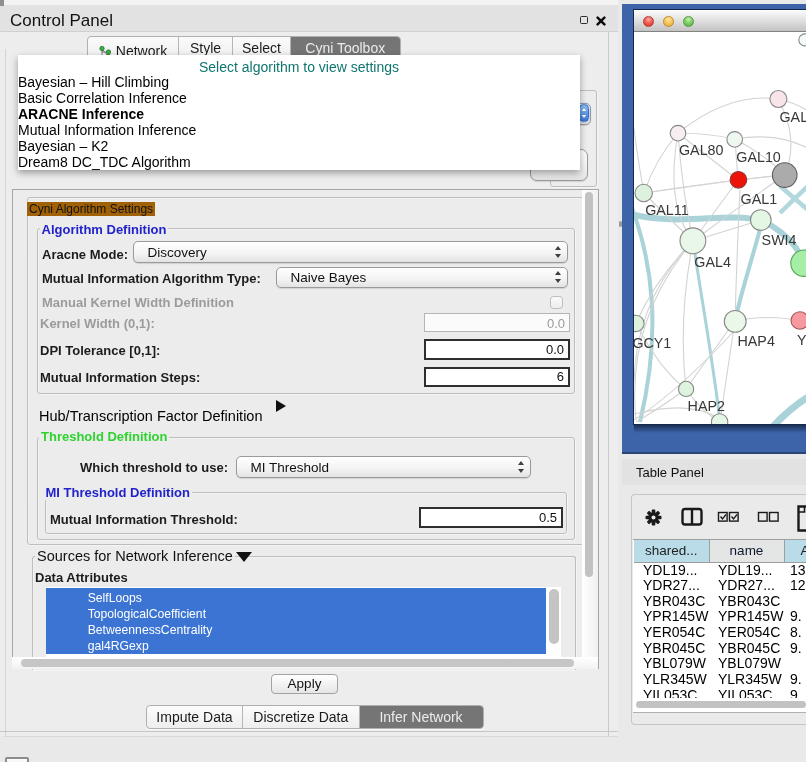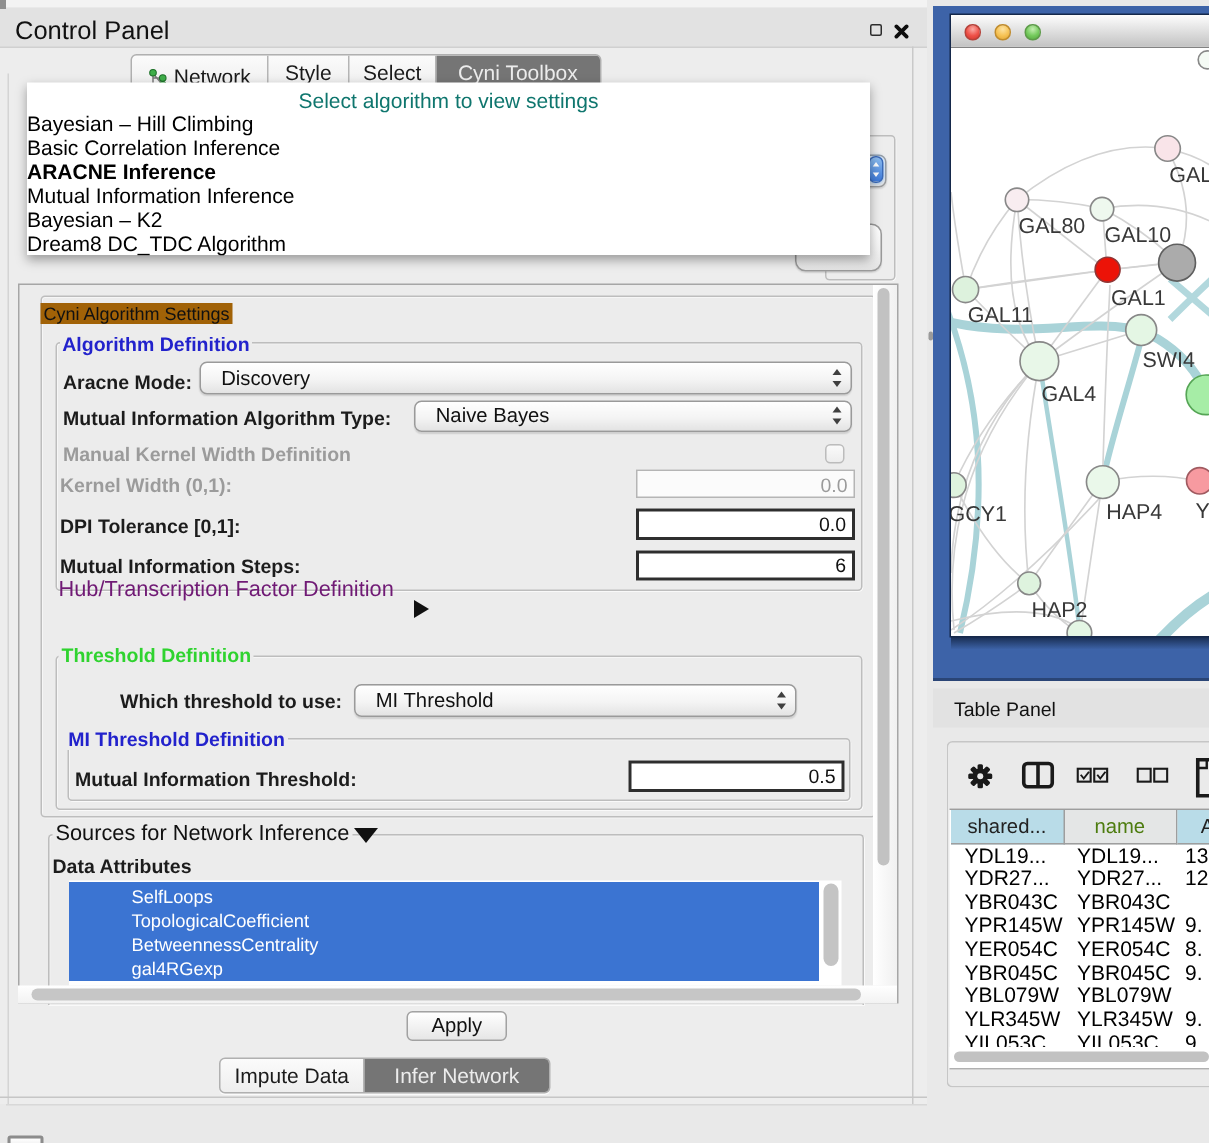--- a/index.html
+++ b/index.html
@@ -86,21 +86,21 @@
 
 <div class="lbl abs dis" style="left:40px;top:316px;">Kernel Width (0,1):</div>
 <div class="tf" style="left:424px;top:313px;width:146px;height:19px;border:1px solid #b5b5b5;color:#9b9b9b;background:#fbfbfb;">0.0</div>
 
 <div class="lbl abs" style="left:40px;top:343px;">DPI Tolerance [0,1]:</div>
 <div class="tf" style="left:424px;top:339px;width:146px;height:21px;border:2px solid #2e2e2e;line-height:17px;">0.0</div>
 
 <div class="lbl abs" style="left:40px;top:370px;">Mutual Information Steps:</div>
 <div class="tf" style="left:424px;top:367px;width:146px;height:20px;border:2px solid #2e2e2e;line-height:16px;">6</div>
 
-<div class="abs" style="left:39px;top:385px;font-size:14.5px;color:#701a75;">Hub/Transcription Factor Definition</div>
+<div class="abs" style="left:39px;top:408px;font-size:14.5px;color:#000000;">Hub/Transcription Factor Definition</div>
 <div class="abs" style="left:276px;top:400px;width:0;height:0;border-top:6px solid transparent;border-bottom:6px solid transparent;border-left:10px solid #111;"></div>
 
 <div class="group" style="left:37px;top:436.5px;width:536px;height:101px;"></div>
 <div class="abs" style="left:39px;top:429px;background:#ececec;padding:0 2px;font-size:13px;font-weight:bold;color:#2fd32f;">Threshold Definition</div>
 
 <div class="lbl abs" style="left:80px;top:460px;">Which threshold to use:</div>
 <div class="combo" style="left:236px;top:455.5px;width:293px;height:20px;">
     <span class="tx">MI Threshold</span>
     <span class="arr"></span>
   </div>
@@ -125,20 +125,21 @@
 
 <div class="abs" style="left:582px;top:189.7px;width:16px;height:467px;background:linear-gradient(90deg,#ffffff,#f0f0f0);"></div>
 <div class="abs" style="left:584.7px;top:191.8px;width:8px;height:385px;background:#c2c2c2;border-radius:4.5px;"></div>
 <div class="abs" style="left:12px;top:657px;width:586px;height:11.5px;background:linear-gradient(#ffffff,#f2f2f2);"></div>
 <div class="abs" style="left:21px;top:658.5px;width:553px;height:8px;background:#c6c6c6;border-radius:4px;"></div>
 
 <div class="abs" style="left:271px;top:674px;width:67px;height:19.5px;border:1px solid #a2a2a2;border-radius:4px;background:linear-gradient(#ffffff,#e6e6e6);box-sizing:border-box;text-align:center;font-size:13.5px;color:#111;line-height:18px;">Apply</div>
 
 <div class="seg" style="left:146px;top:705px;height:22px;">
   <div style="width:95px;">Impute Data</div>
+  <div style="width:115.5px;">Discretize Data</div>
   <div class="sel" style="width:123px;">Infer Network</div>
 </div>
 
 <div class="abs" style="left:0;top:731px;width:618px;height:1px;background:#c6c6c6;"></div>
 <div class="abs" style="left:4px;top:735.5px;width:614px;height:1px;background:#d8d8d8;"></div>
 <div class="abs" style="left:619px;top:221px;width:3px;height:6px;background:#9a9a9a;border-radius:1.5px;"></div>
 <div class="abs" style="left:5px;top:757px;width:20px;height:10px;border:2px solid #8c8c8c;border-radius:2px;background:linear-gradient(#ffffff,#dddddd);"></div>
 
 <div class="abs" style="left:18px;top:55px;width:562px;height:115px;background:#ffffff;box-shadow:0 3px 7px rgba(0,0,0,0.35);"></div>
 <div class="abs" style="left:18px;top:59px;width:562px;text-align:center;font-size:14px;color:#0f766e;">Select algorithm to view settings</div>
@@ -270,21 +271,21 @@
     <rect x="118.5" y="9.5" width="8.6" height="8.6"></rect>
     <rect x="129.5" y="9.5" width="8.6" height="8.6"></rect>
   </g>
 
   <path d="M158.5 3.5 h10 v24 h-10 z" fill="none" stroke="#1a1a1a" stroke-width="2.4"></path>
     <path d="M158.5 9 h6 v-6" fill="none" stroke="#1a1a1a" stroke-width="1.6"></path>
 </svg>
 
 <div class="abs" style="left:633px;top:539px;width:173px;height:173px;background:#fff;border-top:1px solid #9e9e9e;"></div>
 <div class="abs" style="left:634px;top:539.5px;width:75.5px;height:23px;background:#b9dce8;border-right:1px solid #9e9e9e;border-bottom:1px solid #9e9e9e;box-sizing:border-box;text-align:center;font-size:13.5px;color:#222;line-height:22px;">shared...</div>
-<div class="abs" style="left:709.5px;top:539.5px;width:75px;height:23px;background:#e4e6e6;border-right:1px solid #9e9e9e;border-bottom:1px solid #9e9e9e;box-sizing:border-box;text-align:center;font-size:13.5px;color:#4d7c0f;line-height:22px;">name</div>
+<div class="abs" style="left:709.5px;top:539.5px;width:75px;height:23px;background:#e4e6e6;border-right:1px solid #9e9e9e;border-bottom:1px solid #9e9e9e;box-sizing:border-box;text-align:center;font-size:13.5px;color:#0f172a;line-height:22px;">name</div>
 <div class="abs" style="left:784.5px;top:539.5px;width:22px;height:23px;background:#b9dce8;border-bottom:1px solid #9e9e9e;box-sizing:border-box;font-size:13.5px;color:#222;line-height:22px;padding-left:16px;">A</div>
 
 <div class="abs" style="left:634px;top:562.5px;width:172px;font-size:14px;color:#000;line-height:15.65px;">
   <div style="position:absolute;left:9px;">YDL19...<br>YDR27...<br>YBR043C<br>YPR145W<br>YER054C<br>YBR045C<br>YBL079W<br>YLR345W<br>YIL053C</div>
   <div style="position:absolute;left:84px;">YDL19...<br>YDR27...<br>YBR043C<br>YPR145W<br>YER054C<br>YBR045C<br>YBL079W<br>YLR345W<br>YIL053C</div>
   <div style="position:absolute;left:156px;">13<br>12<br><br>9.<br>8.<br>9.<br><br>9.<br>9.</div>
 </div>
 <div class="abs" style="left:633px;top:698px;width:173px;height:14px;background:#fff;"></div>
 <div class="abs" style="left:636px;top:701px;width:170px;height:7px;background:#c2c2c2;border-radius:3.5px;"></div>
 <div class="abs" style="left:633px;top:712px;width:173px;height:1px;background:#b0b0b0;"></div>

